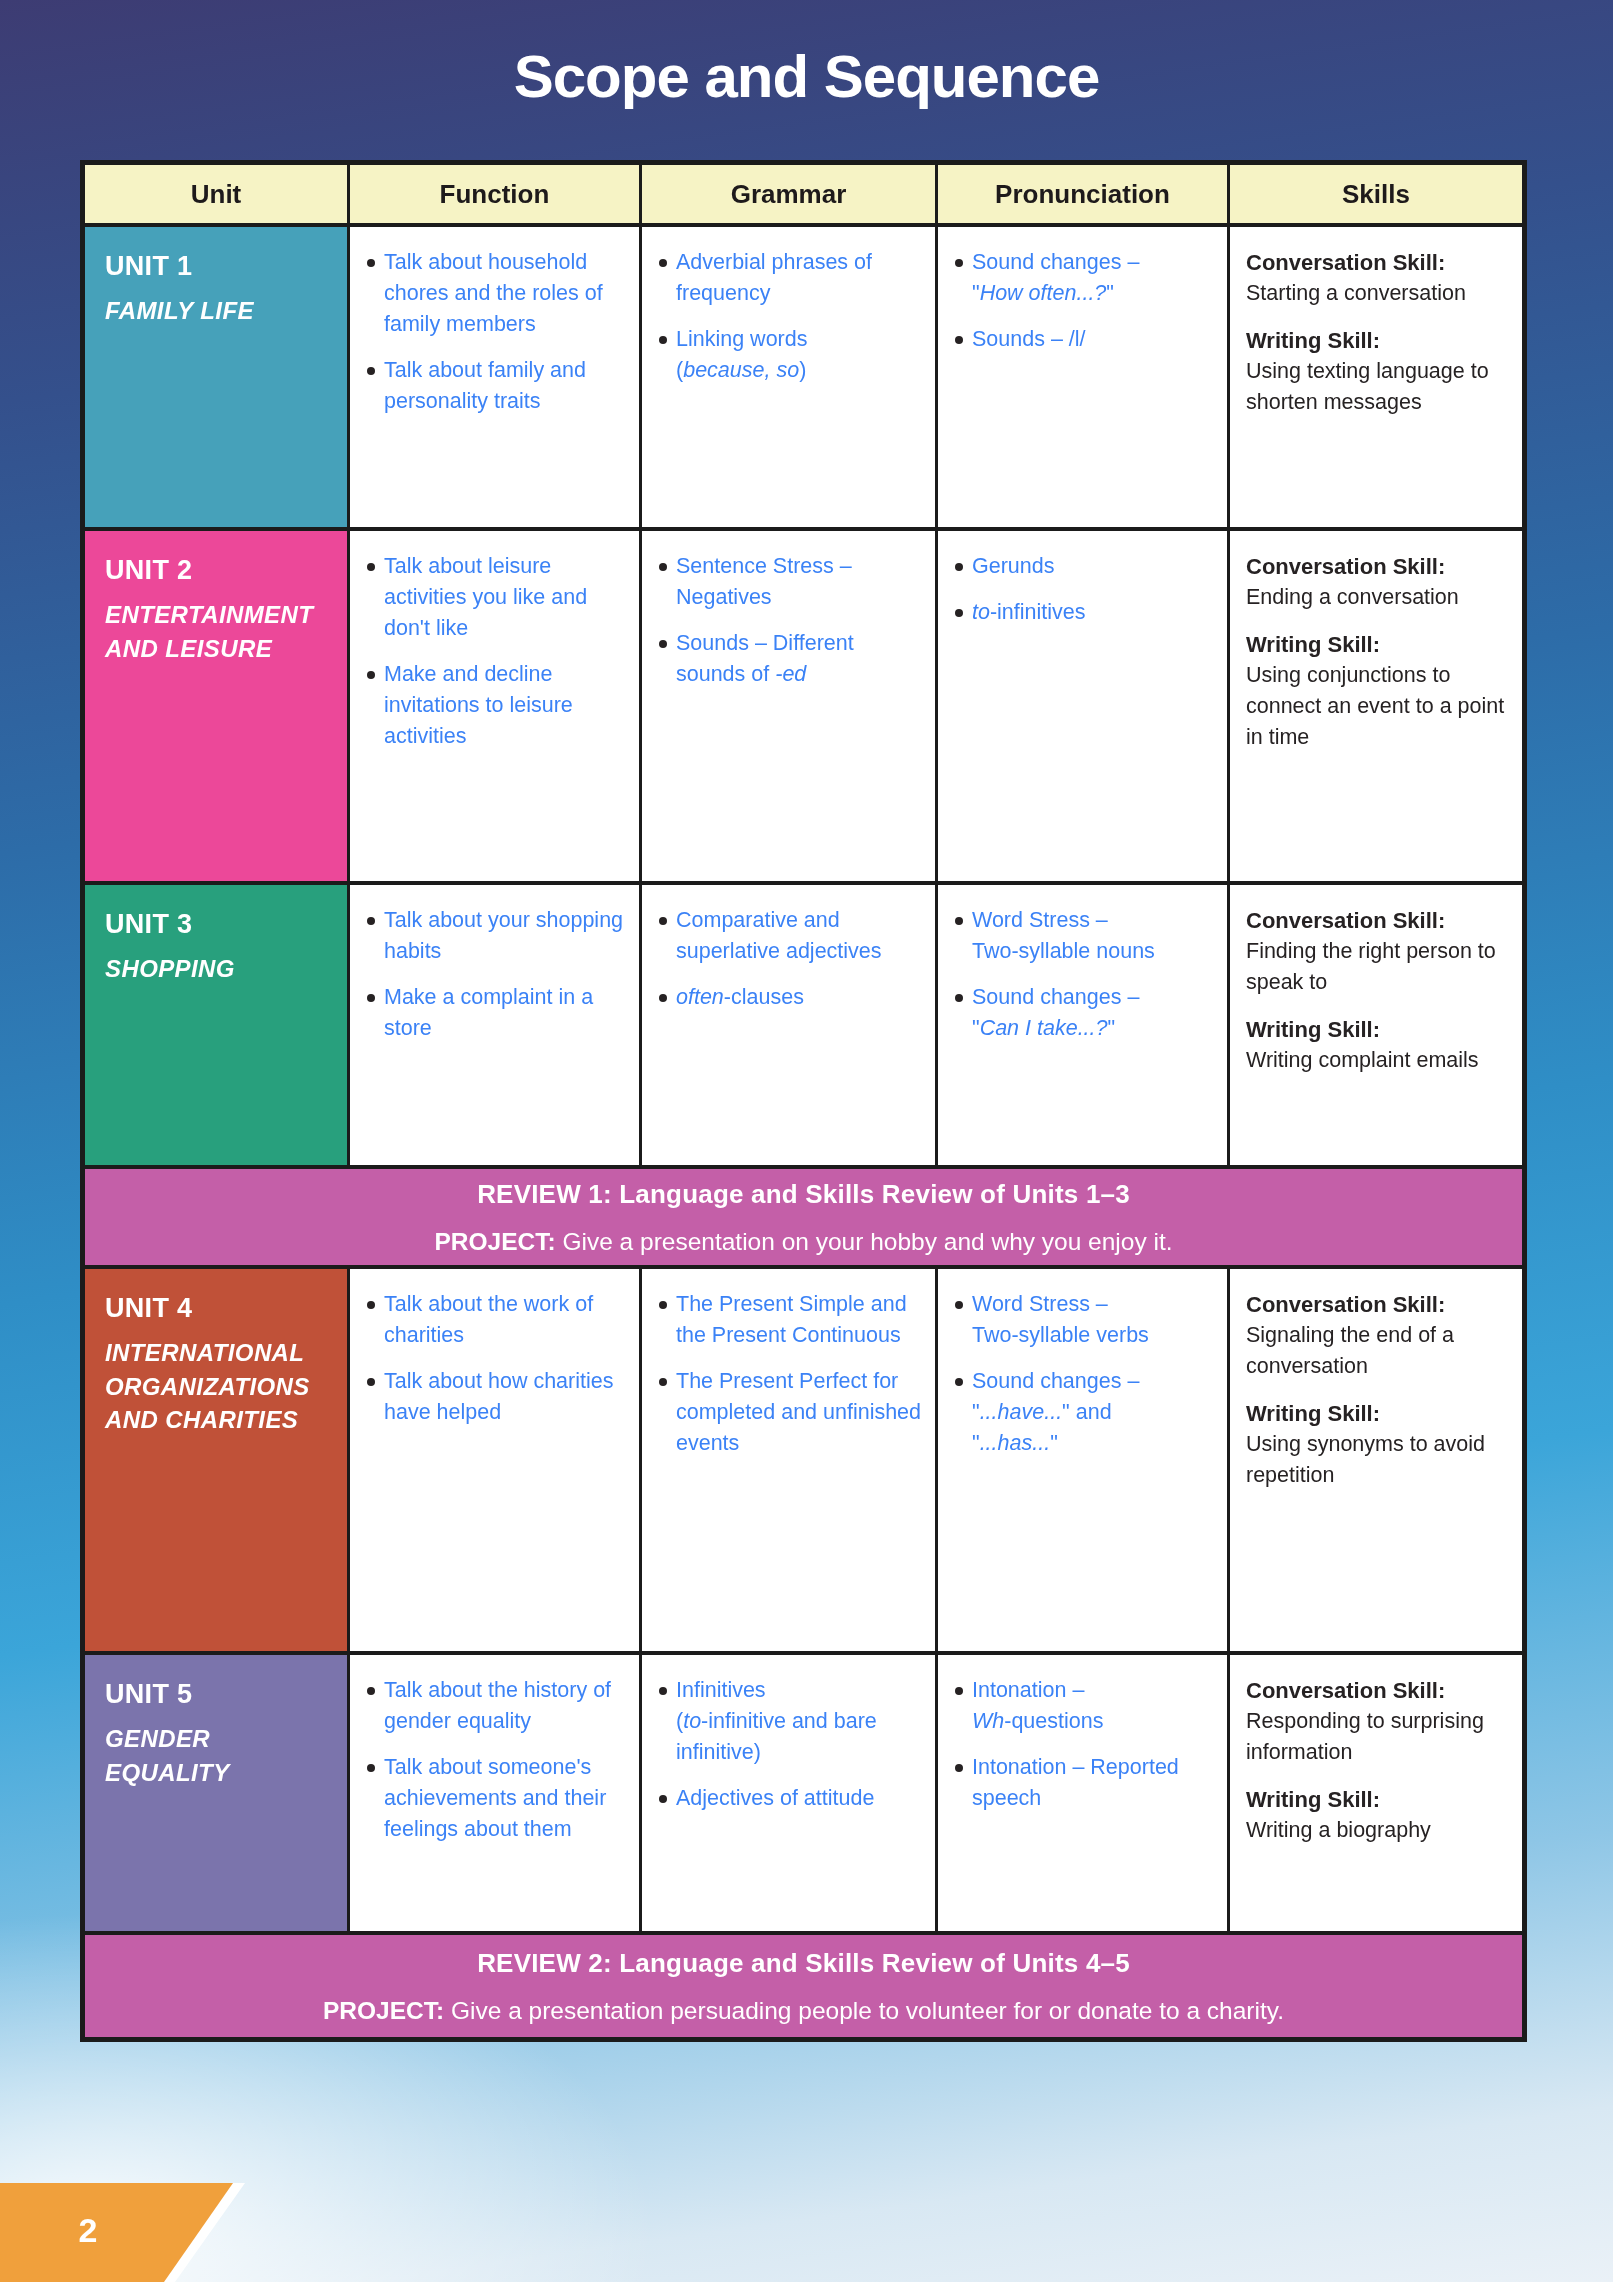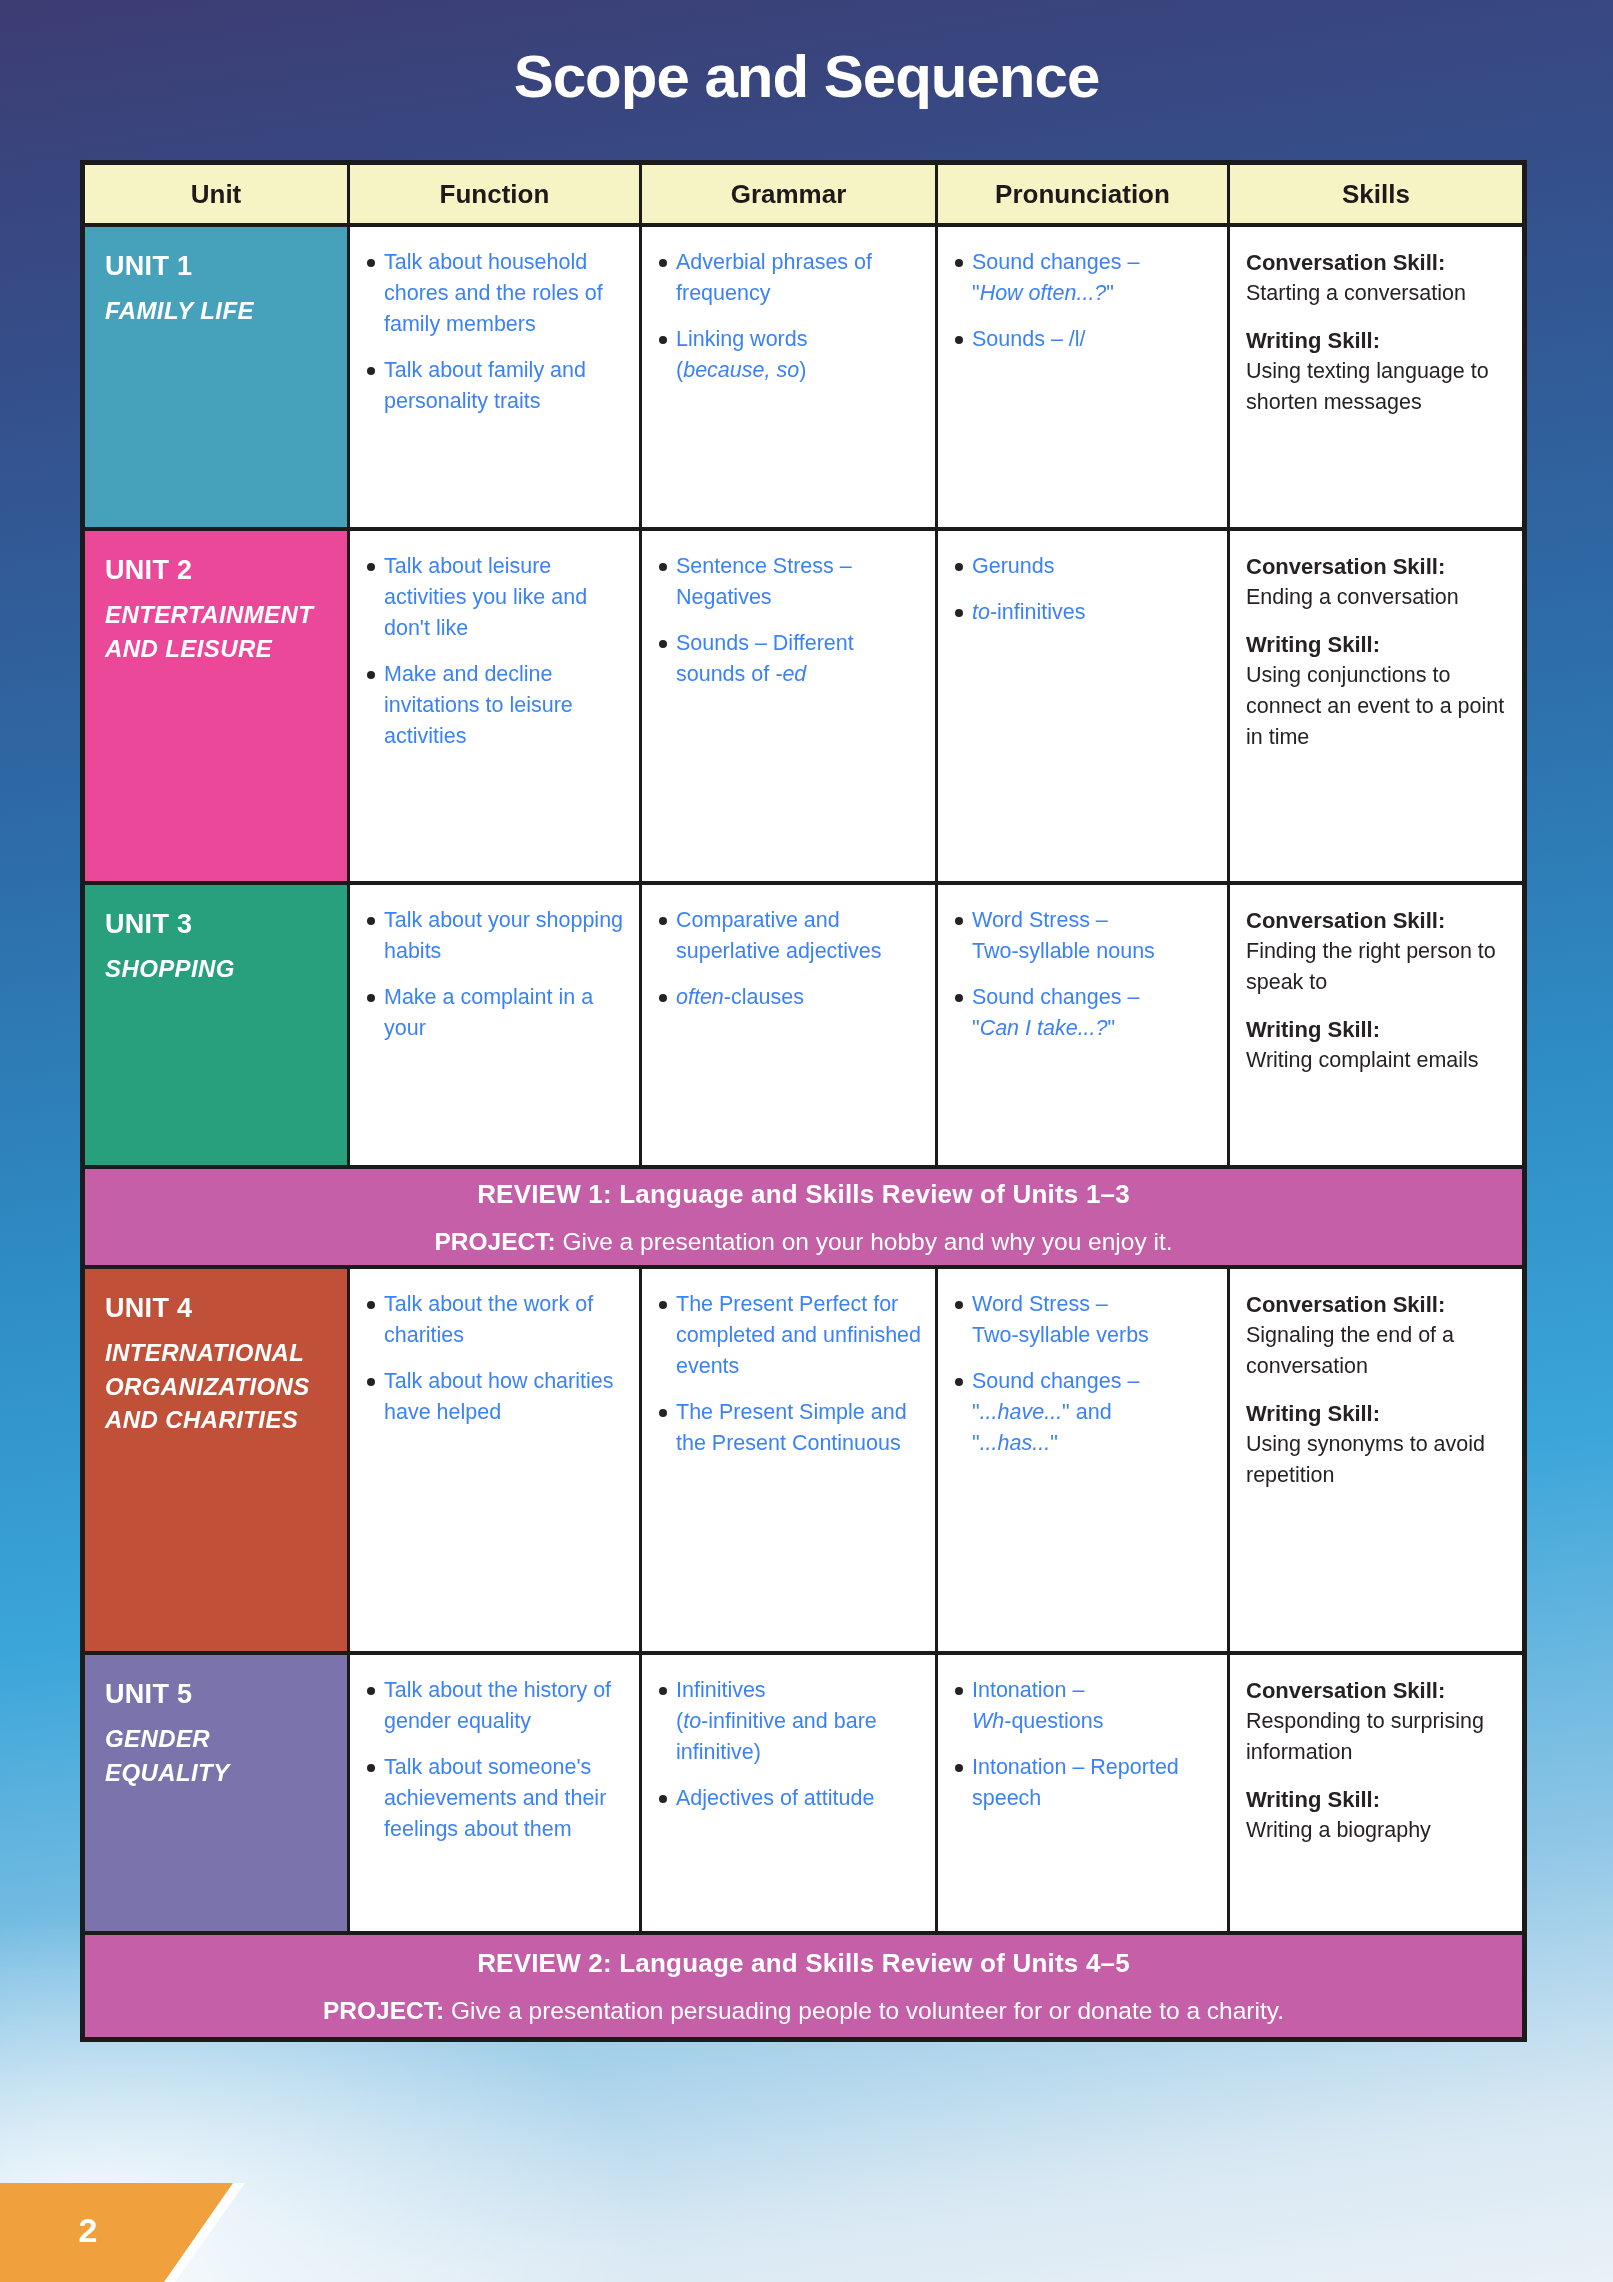--- a/index.html
+++ b/index.html
@@ -153,21 +153,21 @@
         <p class="skill-label">Writing Skill:</p>
         <p class="skill-text">Using conjunctions to connect an event to a point in time</p>
       </div>
       <div class="cell unit-cell" style="background: rgb(40, 160, 125);">
         <div class="unit-id">UNIT 3</div>
         <div class="unit-name">SHOPPING</div>
       </div>
       <div class="cell body-cell">
         <ul>
           <li>Talk about your shopping habits</li>
-          <li>Make a complaint in a your</li>
+          <li>Make a complaint in a store</li>
         </ul>
       </div>
       <div class="cell body-cell">
         <ul>
           <li>Comparative and superlative adjectives</li>
           <li><i>often</i>-clauses</li>
         </ul>
       </div>
       <div class="cell body-cell">
         <ul>
@@ -192,22 +192,22 @@
 AND CHARITIES</div>
       </div>
       <div class="cell body-cell">
         <ul>
           <li>Talk about the work of charities</li>
           <li>Talk about how charities have helped</li>
         </ul>
       </div>
       <div class="cell body-cell">
         <ul>
+          <li>The Present Simple and the Present Continuous</li>
           <li>The Present Perfect for completed and unfinished events</li>
-          <li>The Present Simple and the Present Continuous</li>
         </ul>
       </div>
       <div class="cell body-cell">
         <ul>
           <li>Word Stress –<br>Two-syllable verbs</li>
           <li>Sound changes –<br>"<i>...have...</i>" and<br>"<i>...has...</i>"</li>
         </ul>
       </div>
       <div class="cell body-cell skills-cell col5">
         <p class="skill-label">Conversation Skill:</p>

